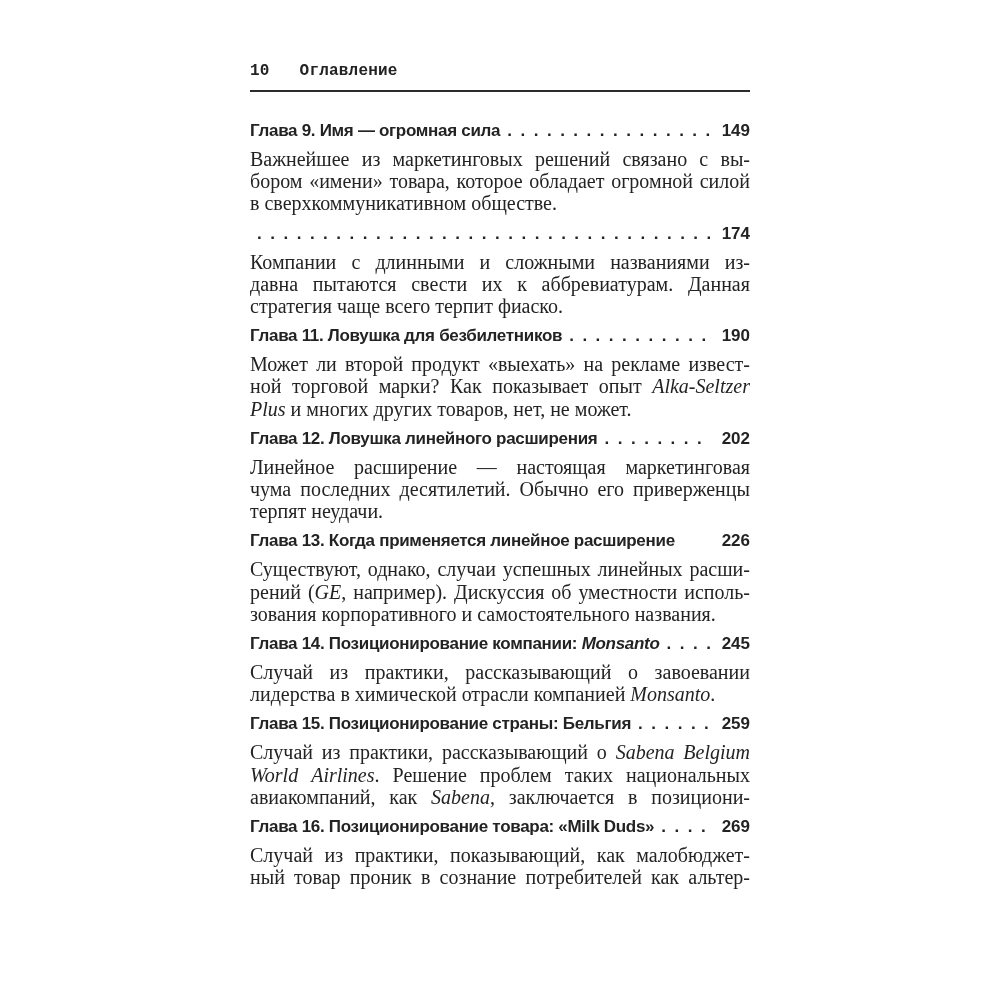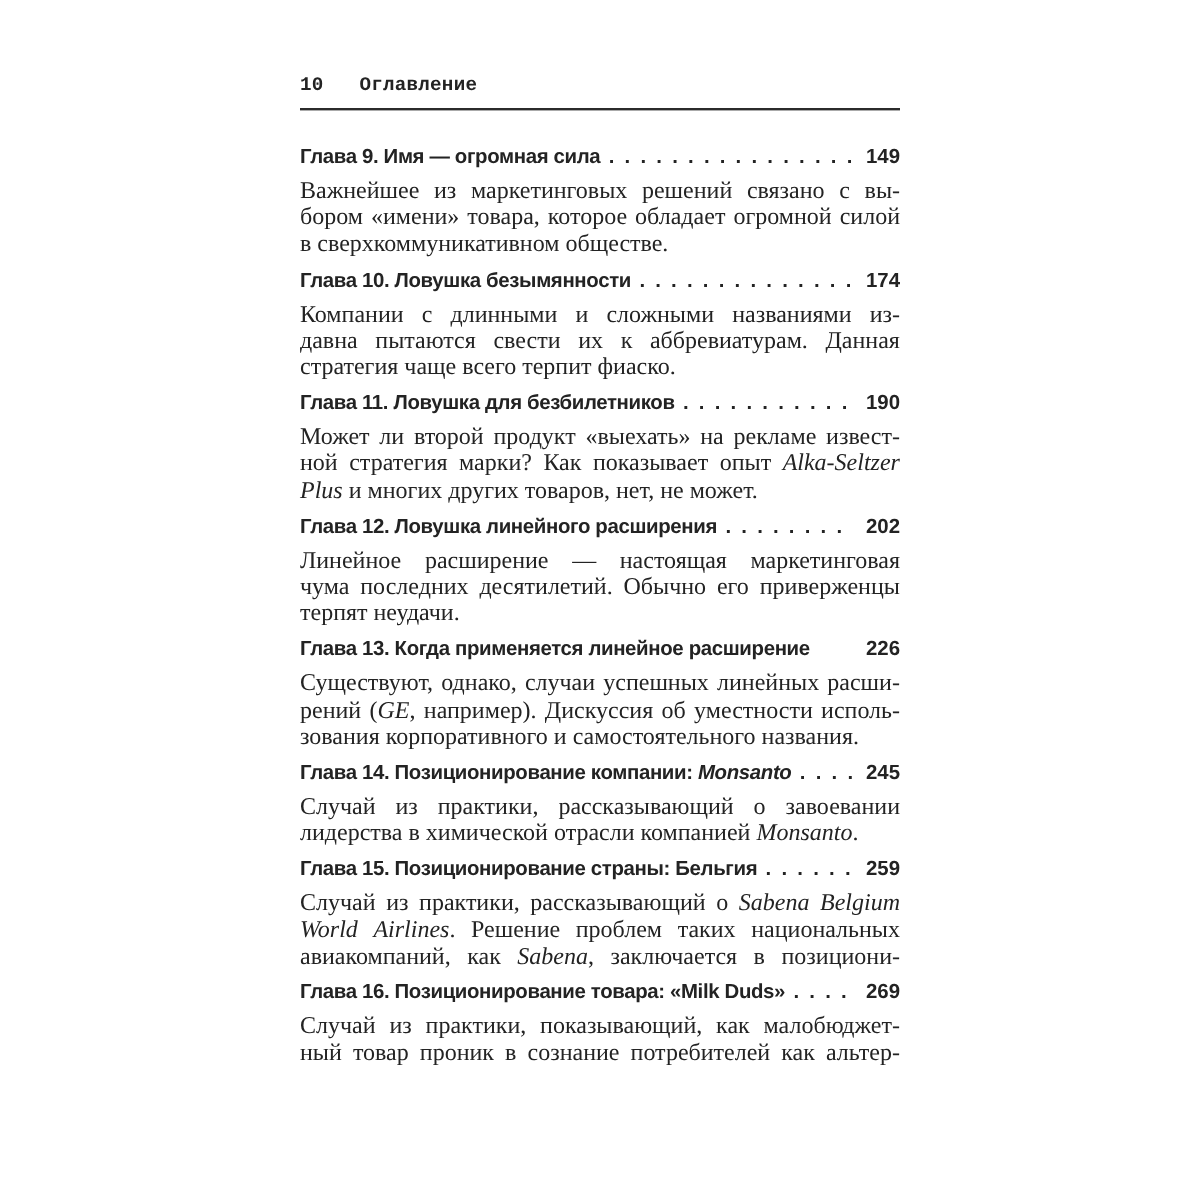--- a/index.html
+++ b/index.html
@@ -112,21 +112,20 @@
             <span><span>обладает</span></span>
             <span><span>огромной</span></span>
             <span><span>силой</span></span>
           </div>
           <div class="lline"><span>в сверхкоммуникативном обществе.</span></div>
         </div>
   </div>
 
   <div class="toc-entry">
     <div class="t-row">
-      <span class="t-text"><span>Глава 10. Ловушка безымянности</span></span>
       <span class="leader">............................................................</span>
       <span class="t-page">174</span>
     </div>
     <div class="entry-desc">
           <div class="jline">
             <span><span>Компании</span></span>
             <span><span>с</span></span>
             <span><span>длинными</span></span>
             <span><span>и</span></span>
             <span><span>сложными</span></span>
@@ -158,21 +157,21 @@
             <span><span>ли</span></span>
             <span><span>второй</span></span>
             <span><span>продукт</span></span>
             <span><span>«выехать»</span></span>
             <span><span>на</span></span>
             <span><span>рекламе</span></span>
             <span><span>извест-</span></span>
           </div>
           <div class="jline">
             <span><span>ной</span></span>
-            <span><span>стратегия</span></span>
+            <span><span>торговой</span></span>
             <span><span>марки?</span></span>
             <span><span>Как</span></span>
             <span><span>показывает</span></span>
             <span><span>опыт</span></span>
             <span><span class="it">Alka-Seltzer</span></span>
           </div>
           <div class="lline"><span class="it">Plus</span><span> и многих других товаров, нет, не может.</span></div>
         </div>
   </div>
 

